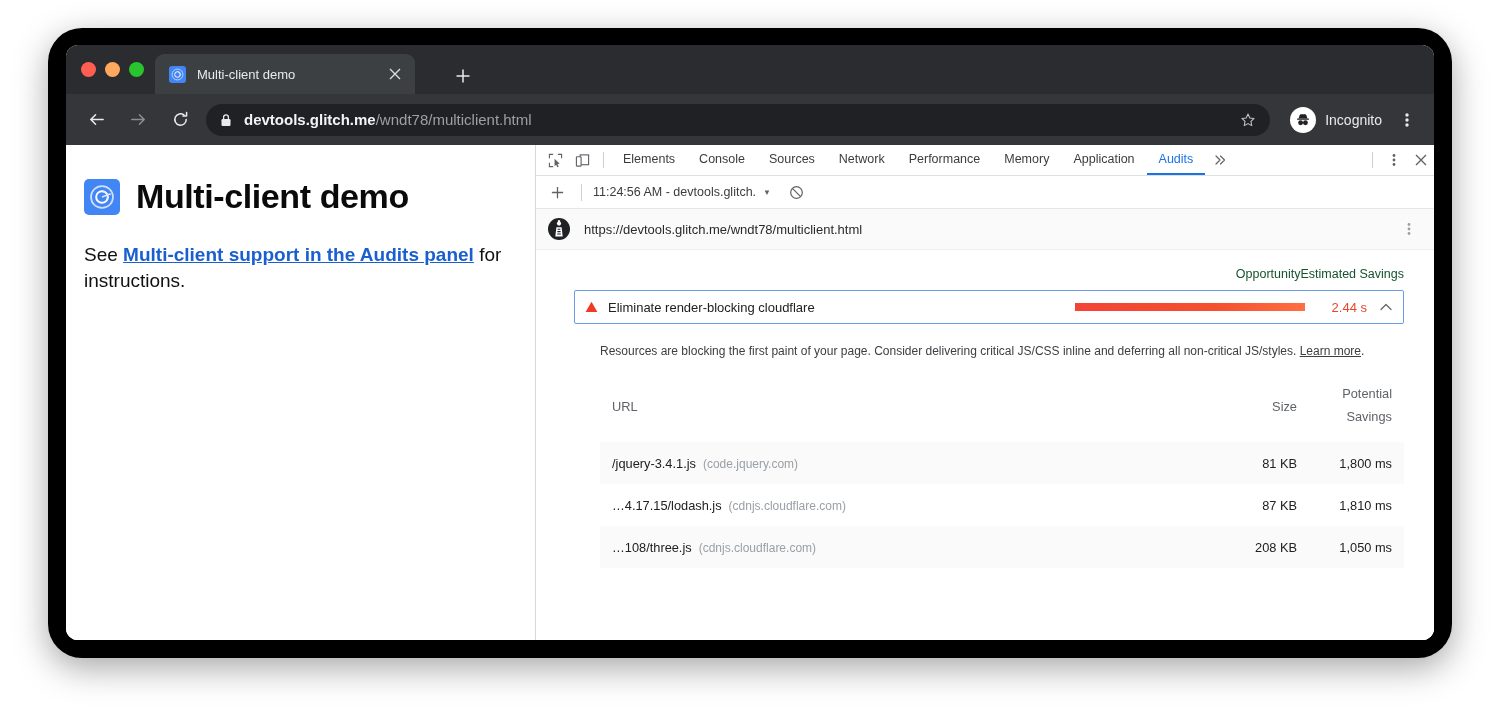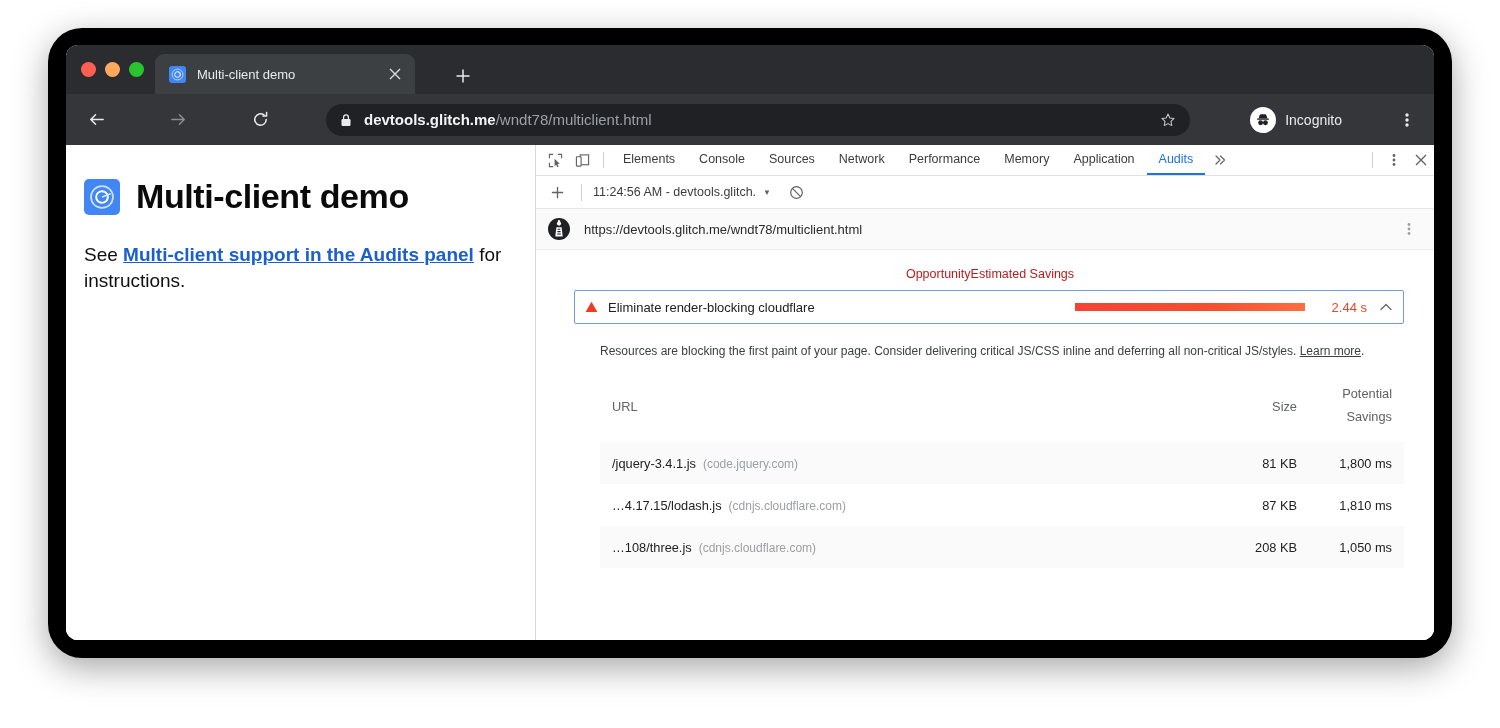--- a/index.html
+++ b/index.html
@@ -111,21 +111,20 @@
   
   .omnirow {
     position: relative;
     height: 51px;
     background: #35363a;
     flex: 0 0 auto;
     display: flex;
     align-items: center;
     padding: 0 14px;
     box-sizing: border-box;
-    gap: 40px;
   }
   .navbtn {
     width: 32px; height: 32px;
     display: flex; align-items: center; justify-content: center;
     margin-right: 10px;
     flex: 0 0 auto;
   }
   .omnibox {
     flex: 1 1 auto;
     height: 32px;
@@ -355,24 +354,24 @@
   
   .report-body {
     flex: 1 1 auto;
     overflow: hidden;
     padding: 0 0 0 0;
     background: #ffffff;
     position: relative;
   }
   .opp-header {
     display: flex;
-    justify-content: center;
+    justify-content: flex-end;
     padding: 17px 30px 9px 40px;
     font-size: 12.5px;
-    color: #b91c1c;
+    color: #14532d;
   }
   .opp-row {
     margin: 0 30px 0 38px;
     height: 34px;
     border: 1px solid #6c9ee8;
     border-radius: 2px;
     display: flex;
     align-items: center;
     padding: 0 10px 0 10px;
     box-sizing: border-box;

